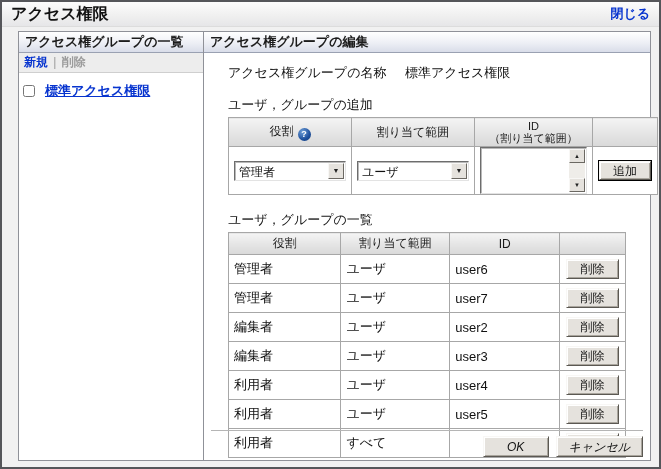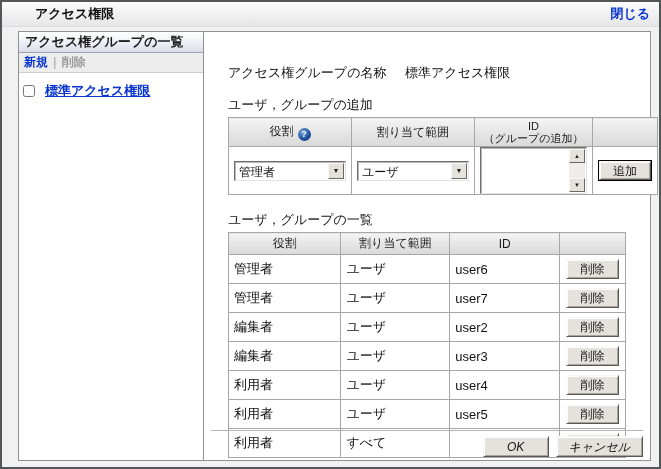--- a/index.html
+++ b/index.html
@@ -7,21 +7,21 @@
   * { box-sizing:border-box; }
 
   .dialog { position:relative; width:661px; height:469px;
     border:2px solid #55565a; background:#f1f1f1; overflow:hidden; }
 
   
   .titlebar { position:absolute; left:0; top:0; right:0; height:25px;
     background:linear-gradient(180deg,#fcfcfc 0%,#efefef 60%,#e6e6e8 100%);
     border-bottom:1px solid #dcdcdc;
     display:flex; align-items:center; padding:0 9px; }
-  .titlebar .title { font-size:13px; font-weight:bold; color:#111;margin-left:24px; }
+  .titlebar .title { font-size:16px; font-weight:bold; color:#111; }
   .titlebar .close { margin-left:auto; font-size:13px; font-weight:bold;
     color:#0734cf; cursor:pointer; }
 
   
   .panel { position:absolute; background:#fff; border:1px solid #8f9198; }
   .panel-header { height:21px; line-height:20px; padding:0 6px;
     font-size:13px; font-weight:bold; color:#1c1c1c;
     background:linear-gradient(180deg,#ffffff 0%,#edeff5 55%,#d9dde9 100%);
     border-bottom:1px solid #9aa1b2; }
 
@@ -118,20 +118,21 @@
       <span class="toolbar-sep">|</span>
       <span class="link-disabled">削除</span>
     </div>
     <div class="group-item">
       <input type="checkbox" style="">
       <span class="group-link">標準アクセス権限</span>
     </div>
   </div>
 
   <div class="panel right-panel">
+    <div class="panel-header">アクセス権グループの編集</div>
 
     <div class="rp-content">
 
       <div class="name-row">
         <span>アクセス権グループの名称</span>
         <span class="name-value">標準アクセス権限</span>
       </div>
 
       <div class="section-title">ユーザ，グループの追加</div>
       <table class="grid add-table">
@@ -144,21 +145,21 @@
         <tbody>
             <tr>
           <th>
             <span>役割</span><span class="help">?</span>
           </th>
           <th>
             <span>割り当て範囲</span>
           </th>
           <th>
             <span class="hdr-sub">ID</span>
-            <span class="hdr-sub">（グループの追加）</span>
+            <span class="hdr-sub">（割り当て範囲）</span>
           </th>
           <th></th>
         </tr>
         <tr>
           <td>
             <div class="sel">
               <span class="sel-text">管理者</span>
               <span class="sel-btn">▼</span>
             </div>
           </td>

